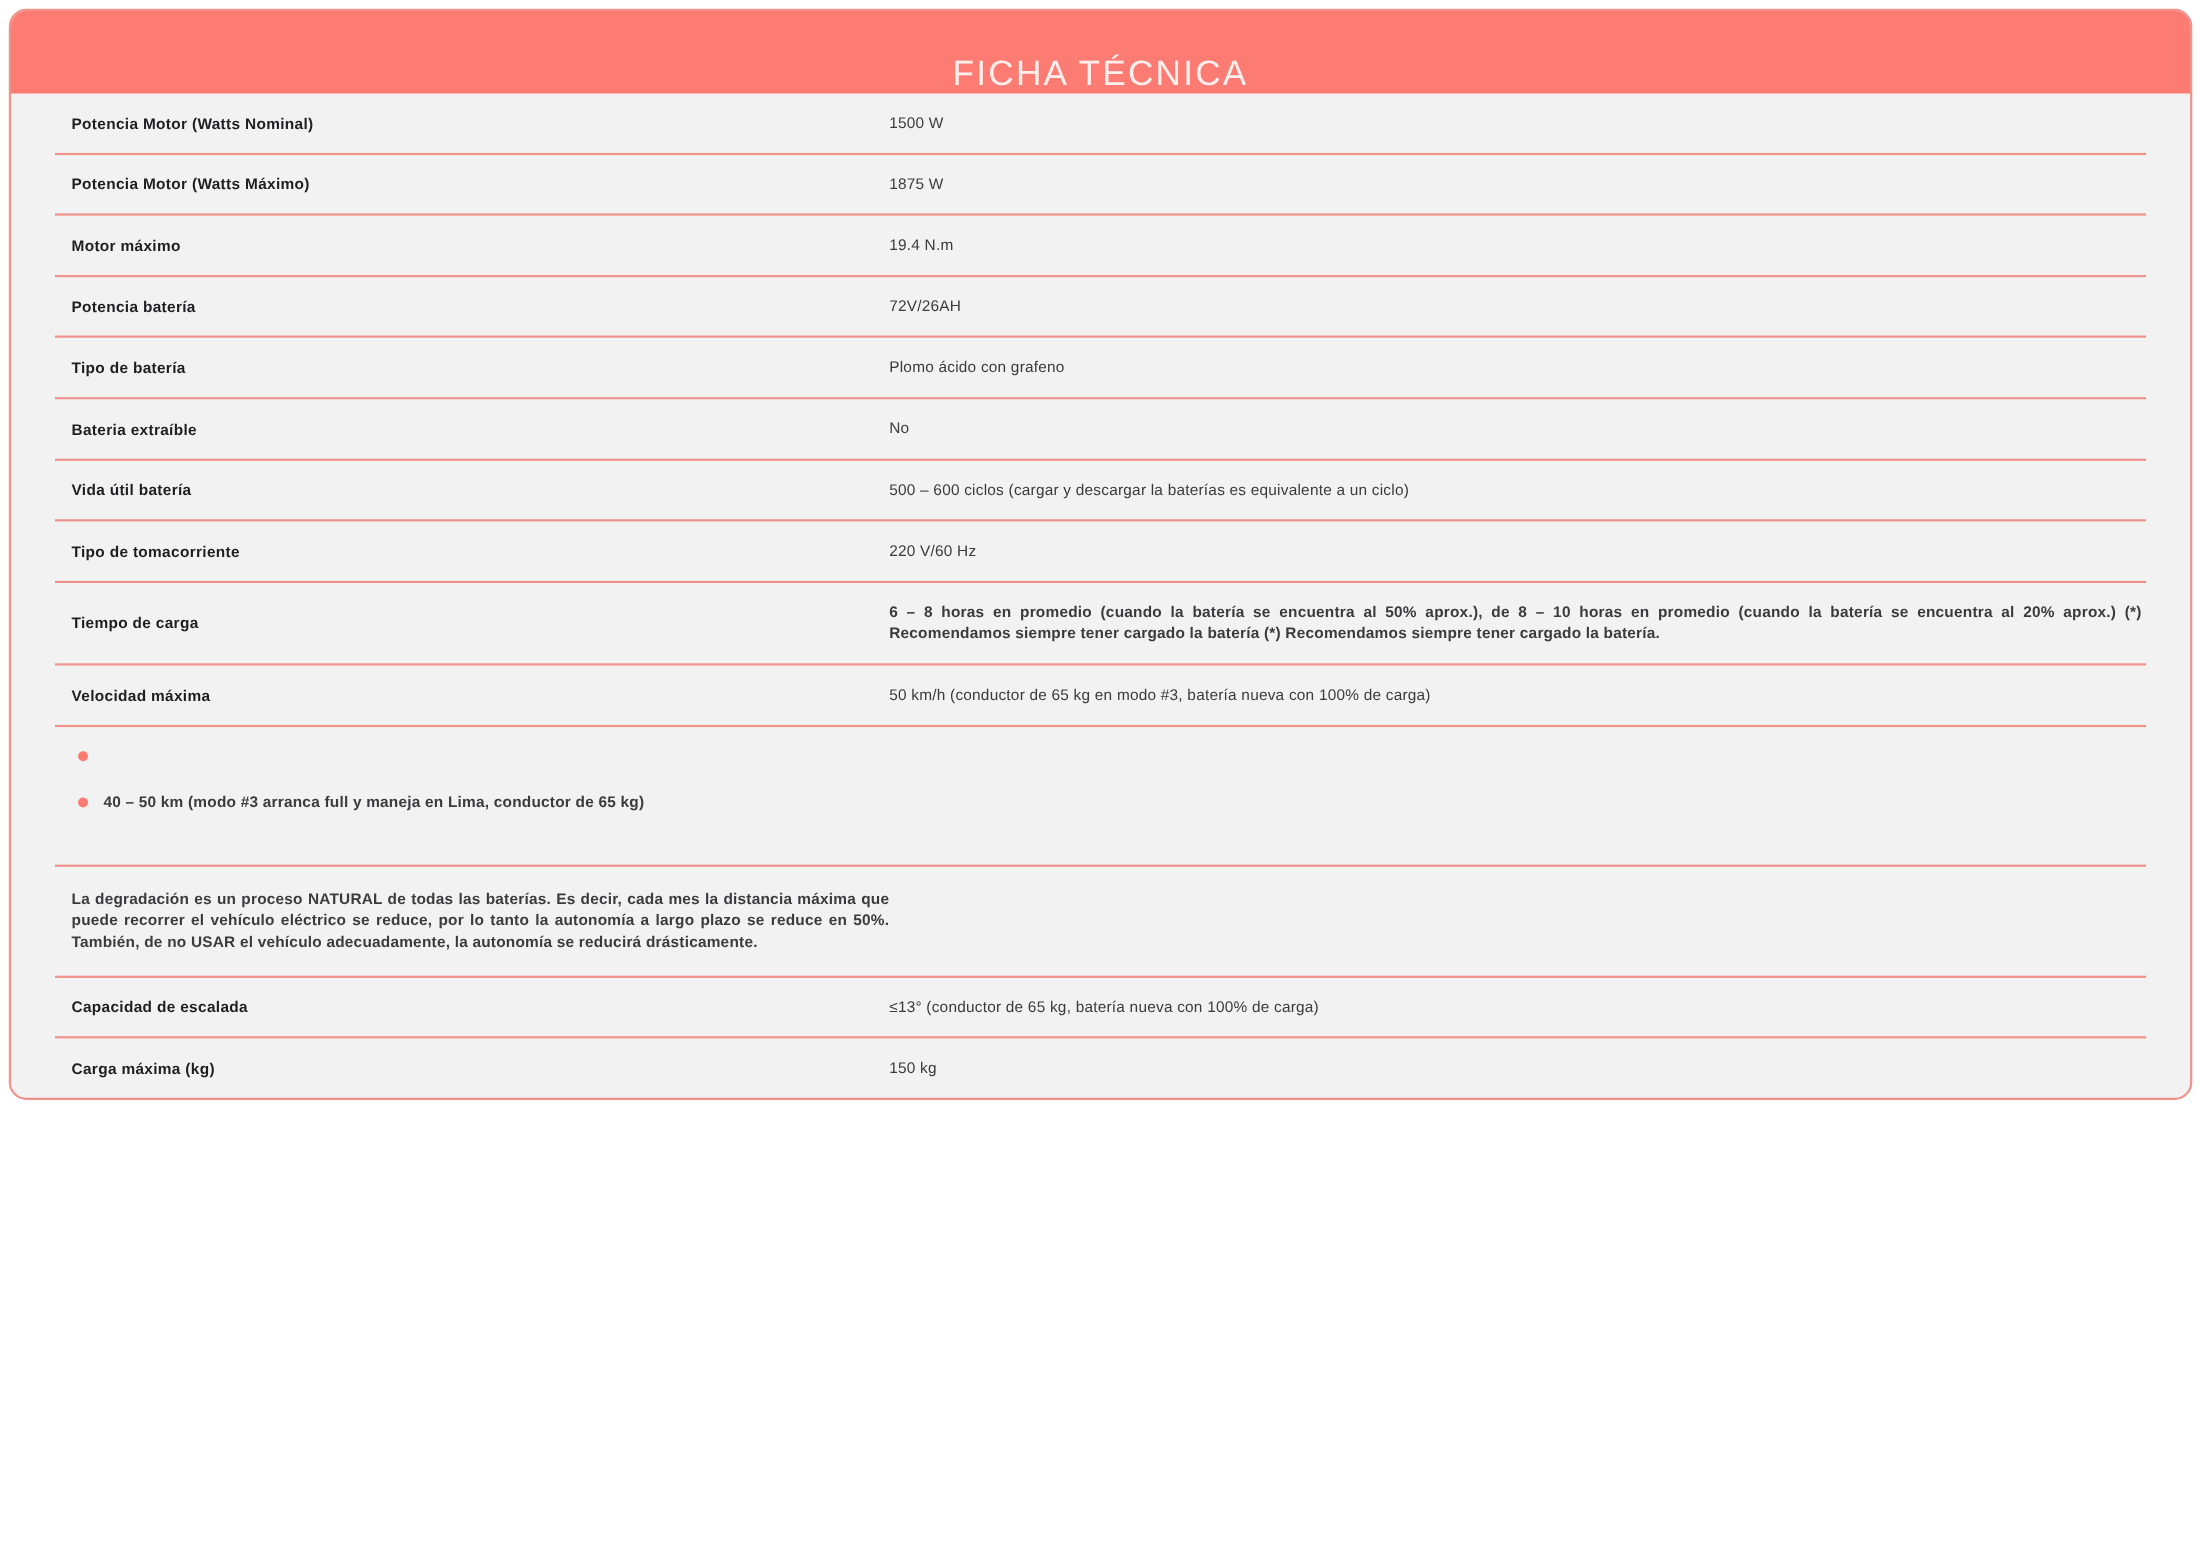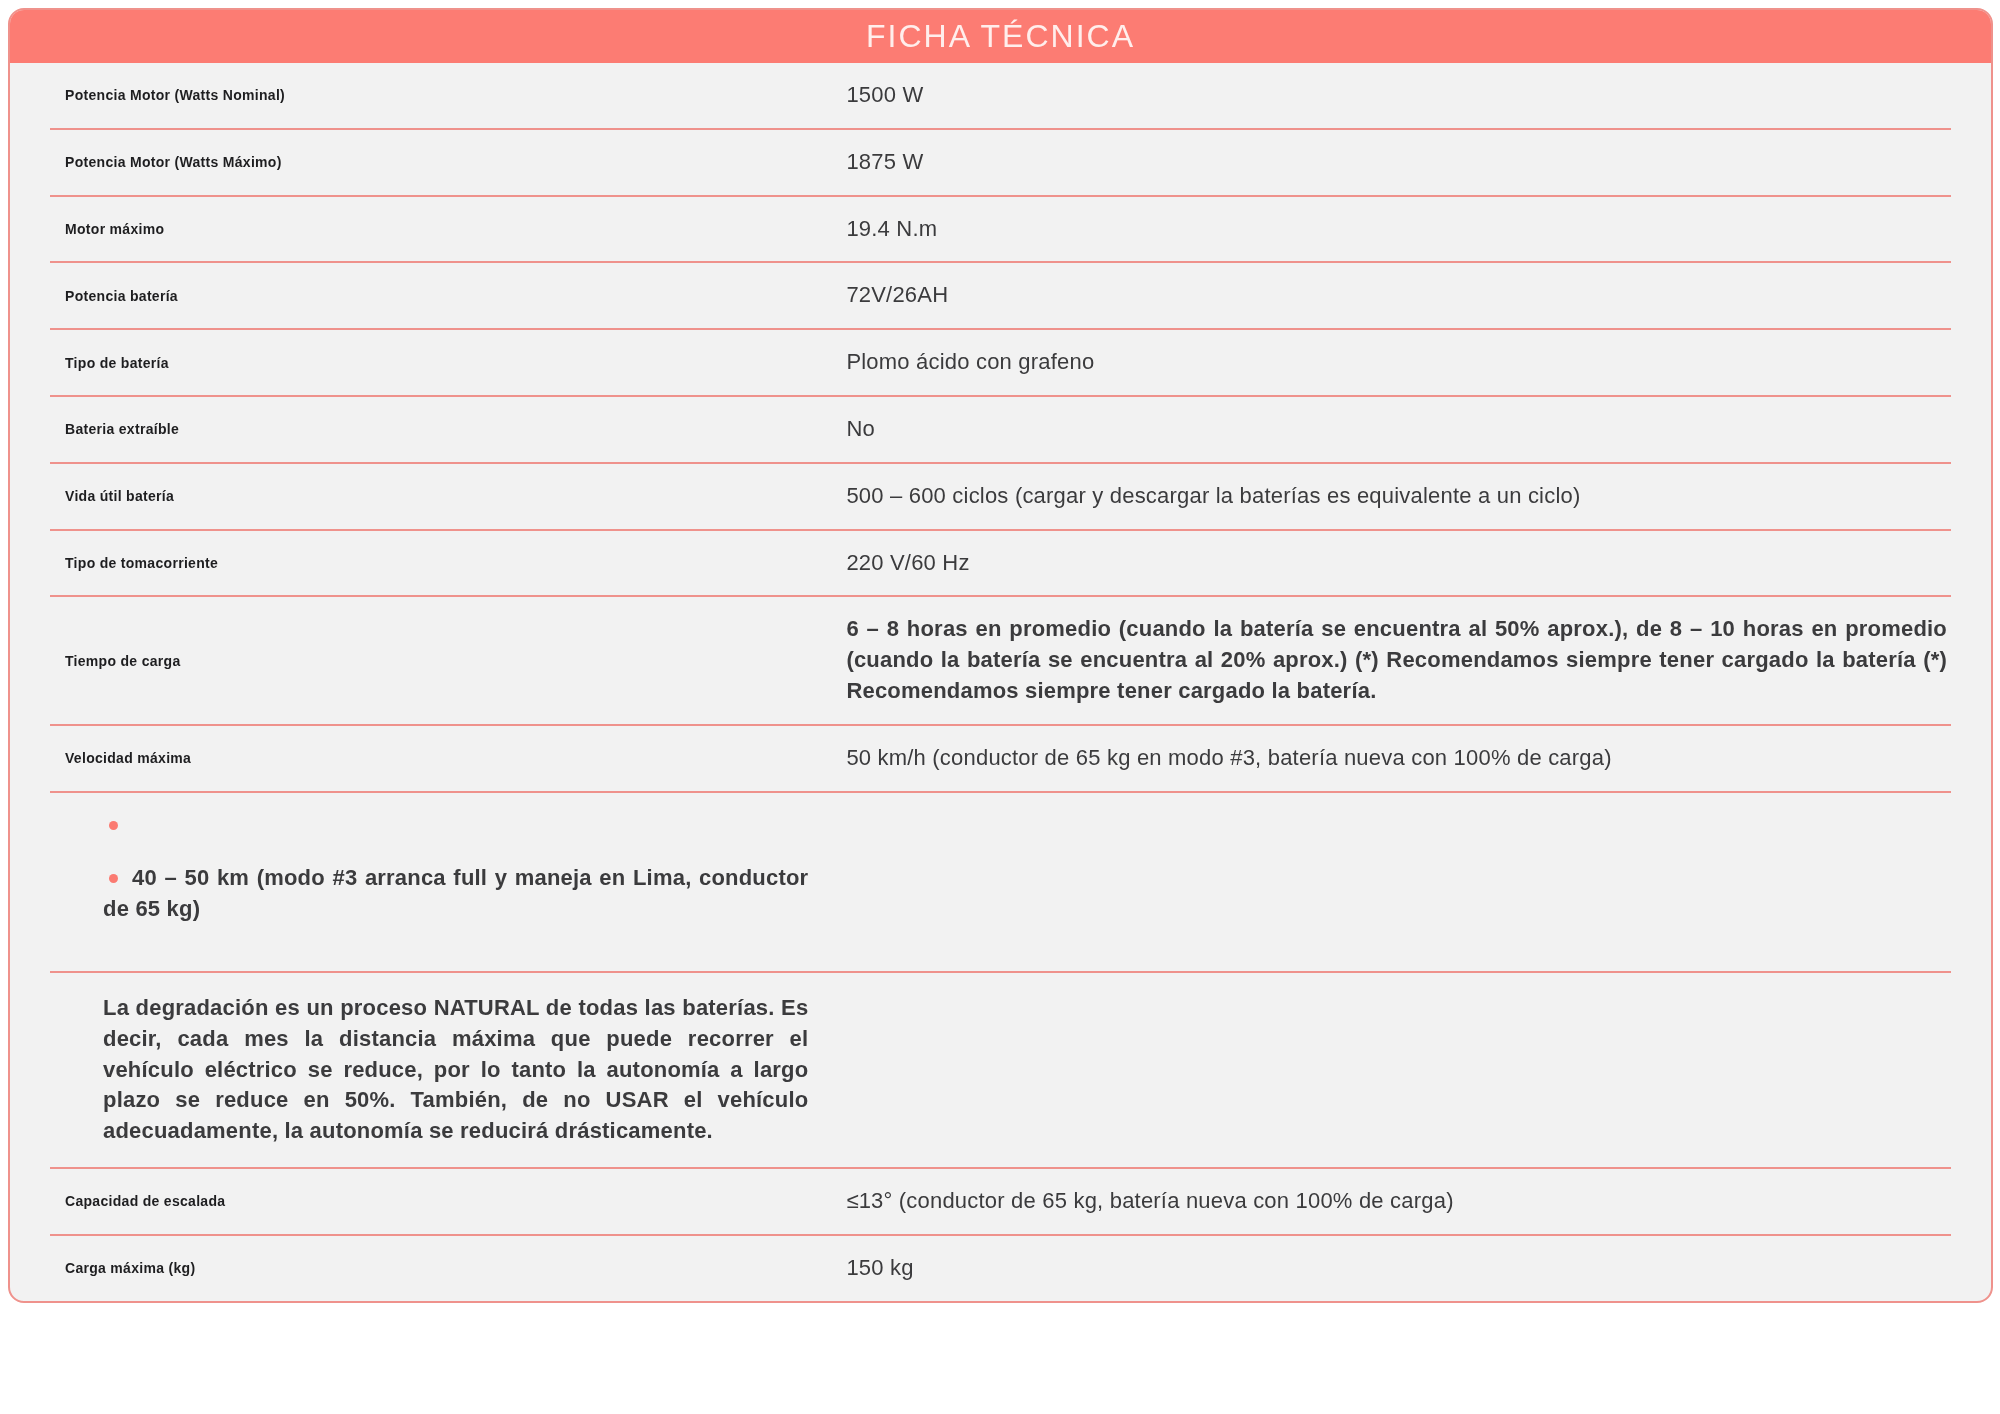--- a/index.html
+++ b/index.html
@@ -22,22 +22,22 @@
   }
   .spec-card{
     margin:8px 7px 0 8px;
     background:var(--card-bg);
     border:2px solid var(--card-border);
     border-radius:16px;
     overflow:hidden;
   }
   .spec-header{
     background:var(--header-bg);
-    height:54px;
-    display:flex;align-items:center;justify-content:center;
+    height:76px;
+    display:flex;align-items:flex-end;justify-content:center;
     margin:-1px -1px 0 -1px;
   }
   .spec-title{
     color:var(--header-text);
     font-size:32px;
     font-weight:400;
     letter-spacing:2px;
   }
   .spec-table{width:100%;}
   .spec-row{
@@ -47,25 +47,24 @@
     padding:17px 44px 17px 55px;
   }
   .spec-label{
     font-weight:700;
     font-size:14px;
     color:var(--label-text);
     letter-spacing:0.3px;
     padding-right:30px;
   }
   .spec-value{
-    font-size:22px;
+    font-size:14px;
     color:var(--value-text);
     line-height:1.4;
     letter-spacing:0.2px;
-    margin-left:38px;
   }
   .spec-value.justify{text-align:justify;font-weight:bold;}
   .divider{
     height:2px;
     background:var(--divider);
     margin:0 40px;
   }
   .bullet-item{margin:0;}
   .bullet-item + .bullet-item{margin-top:22px;}
   .dot{

